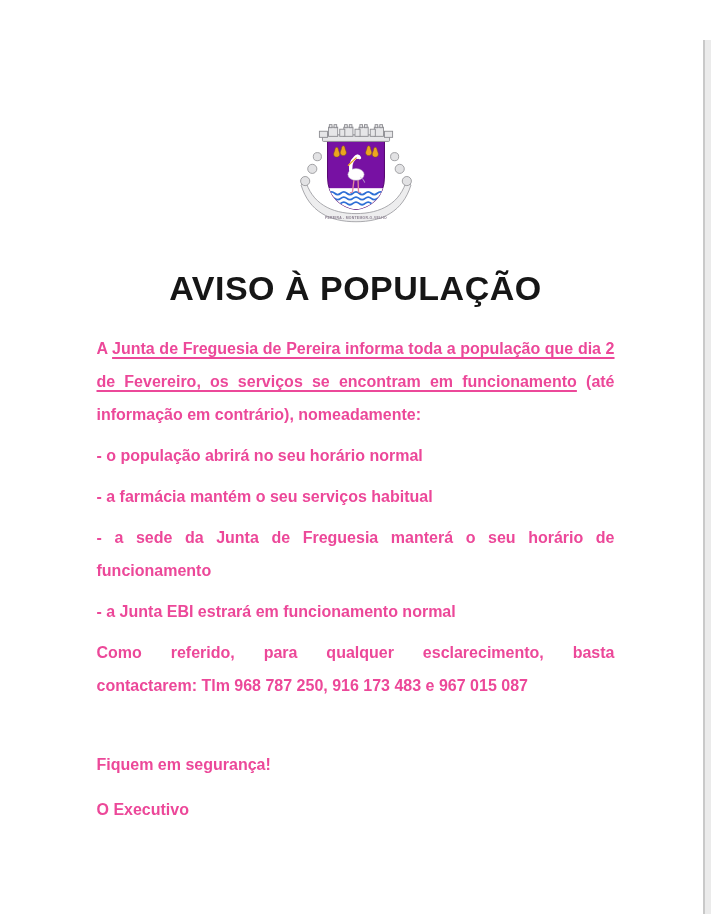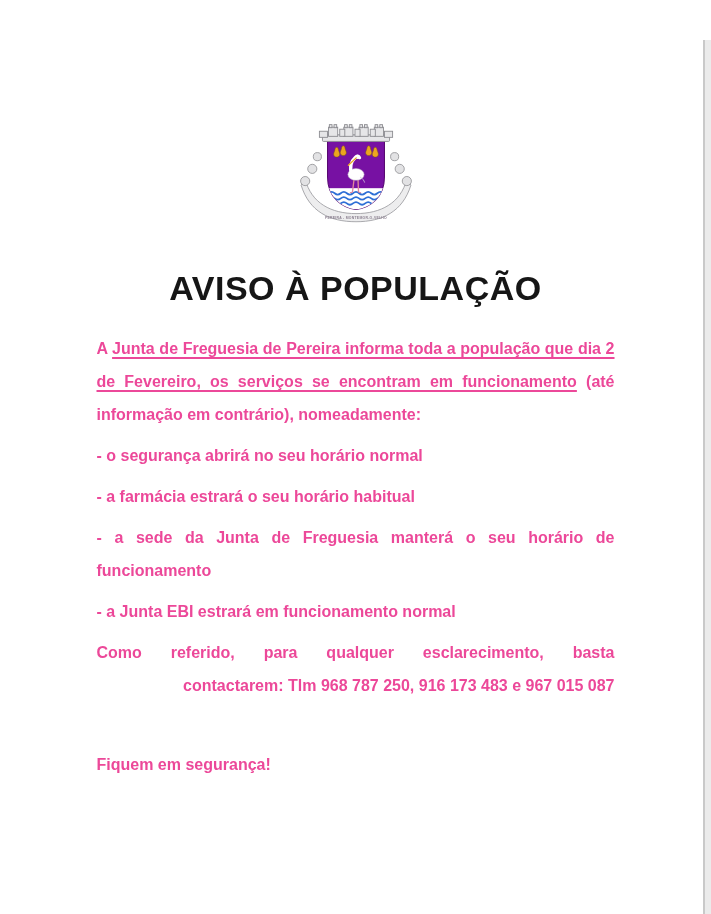--- a/index.html
+++ b/index.html
@@ -45,21 +45,21 @@
     margin: 0 0 8px 0;
     line-height: 33px;
     text-align: justify;
   }
   .u {
     text-decoration: underline;
     text-decoration-thickness: 2px;
     text-underline-offset: 3px;
   }
   .jline { display: block; text-align: justify; text-align-last: justify; }
-  .lastline { display: block; text-align: right; }
+  .lastline { display: block; text-align: left; }
   p.closing { margin-top: 46px; }
   p.signature { margin-top: 12px; }
 </style>
 </head>
 <body>
 
 <div class="page">
 
   <div class="scroll-track"></div>
 
@@ -136,27 +136,28 @@
       </g>
     </svg>
   </div>
 
   <h1 class="title">AVISO À POPULAÇÃO</h1>
 
   <div class="content">
 
     <p><span>A </span><span class="u">Junta de Freguesia de Pereira informa toda a população que dia 2 de Fevereiro, os serviços se encontram em funcionamento</span><span> (até informação em contrário), nomeadamente:</span></p>
 
-    <p>- o segurança abrirá no seu horário normal</p>
-    <p>- a farmácia estrará o seu horário habitual</p>
+    <p>- o população abrirá no seu horário normal</p>
+    <p>- a farmácia mantém o seu serviços habitual</p>
     <p>- a sede da Junta de Freguesia manterá o seu horário de funcionamento</p>
     <p>- a Junta EBI estrará em funcionamento normal</p>
 
     <p>
         <span class="jline">Como referido, para qualquer esclarecimento, basta</span>
         <span class="lastline">contactarem: Tlm 968 787 250, 916 173 483 e 967 015 087</span>
       </p>
 
     <p class="closing">Fiquem em segurança!</p>
+    <p class="signature">O Executivo</p>
 
   </div>
 
 </div>
 
 </body></html>

